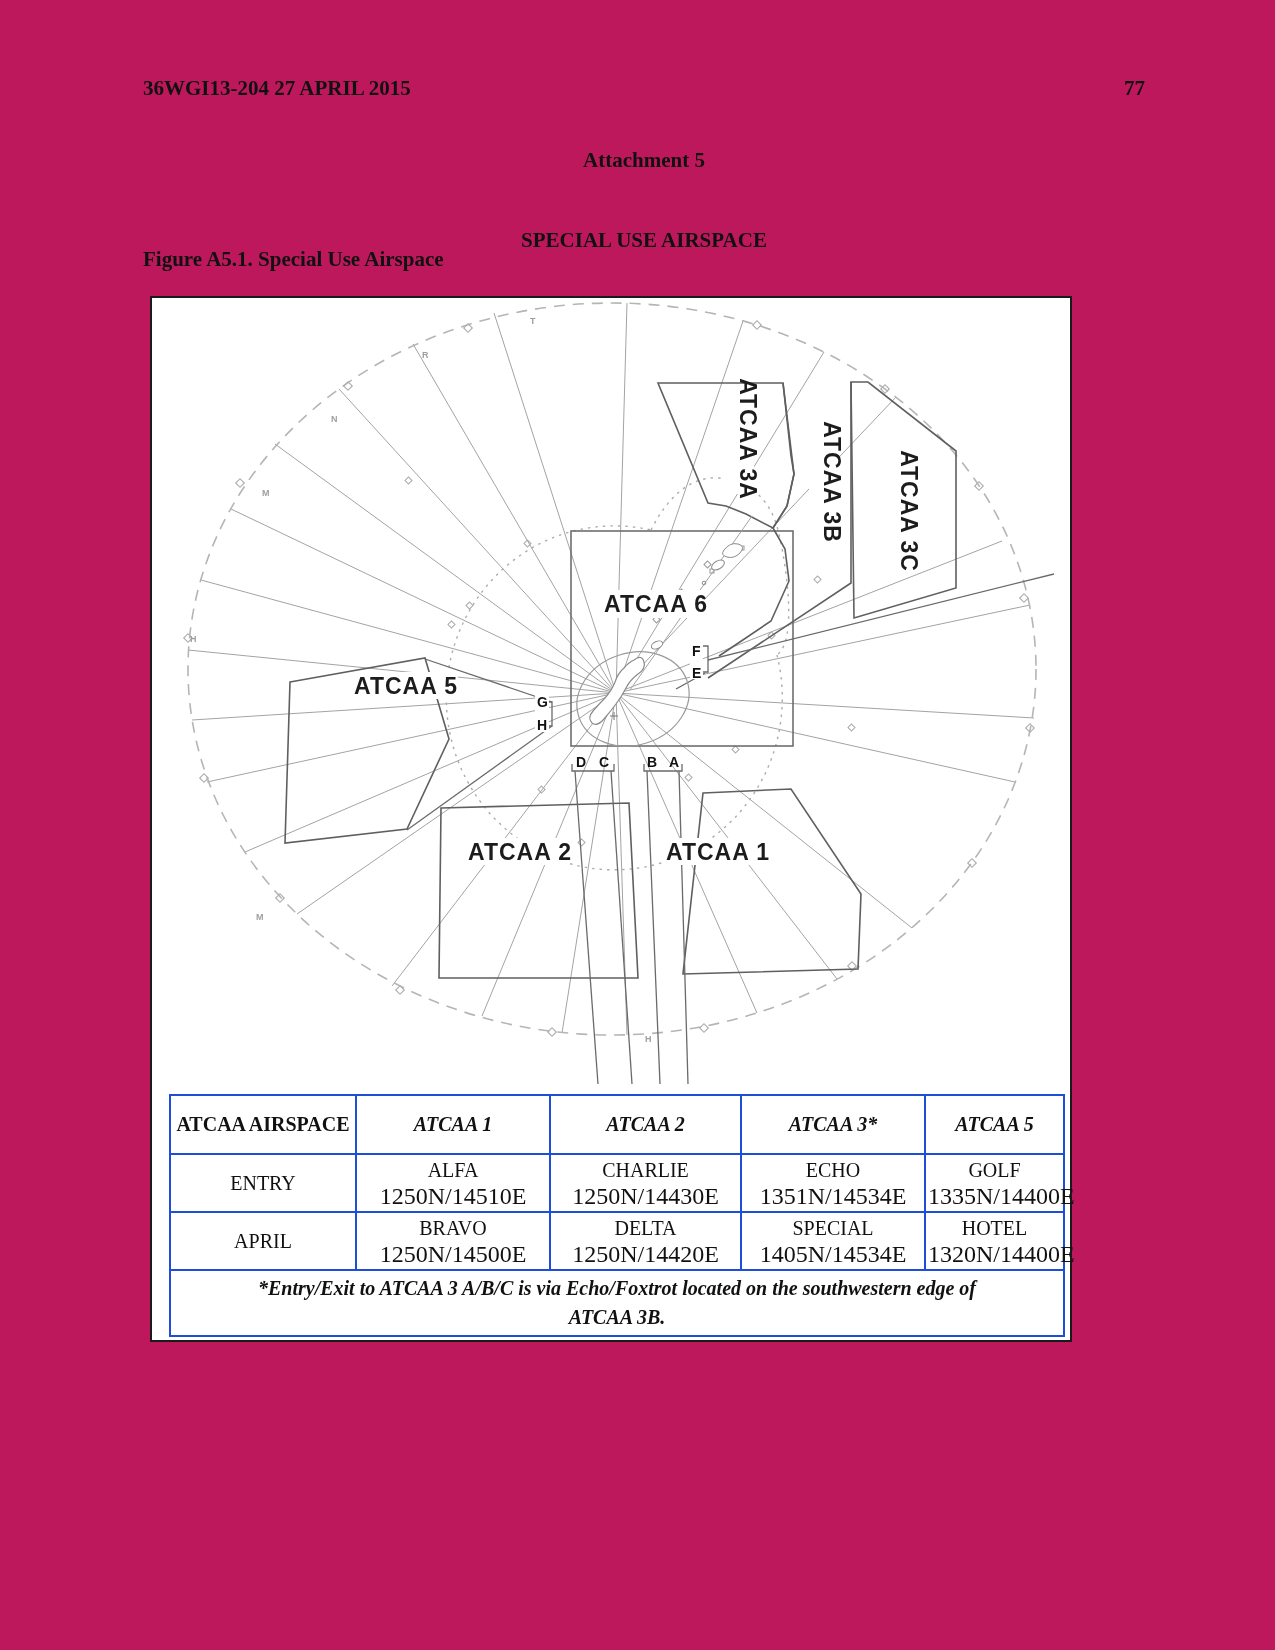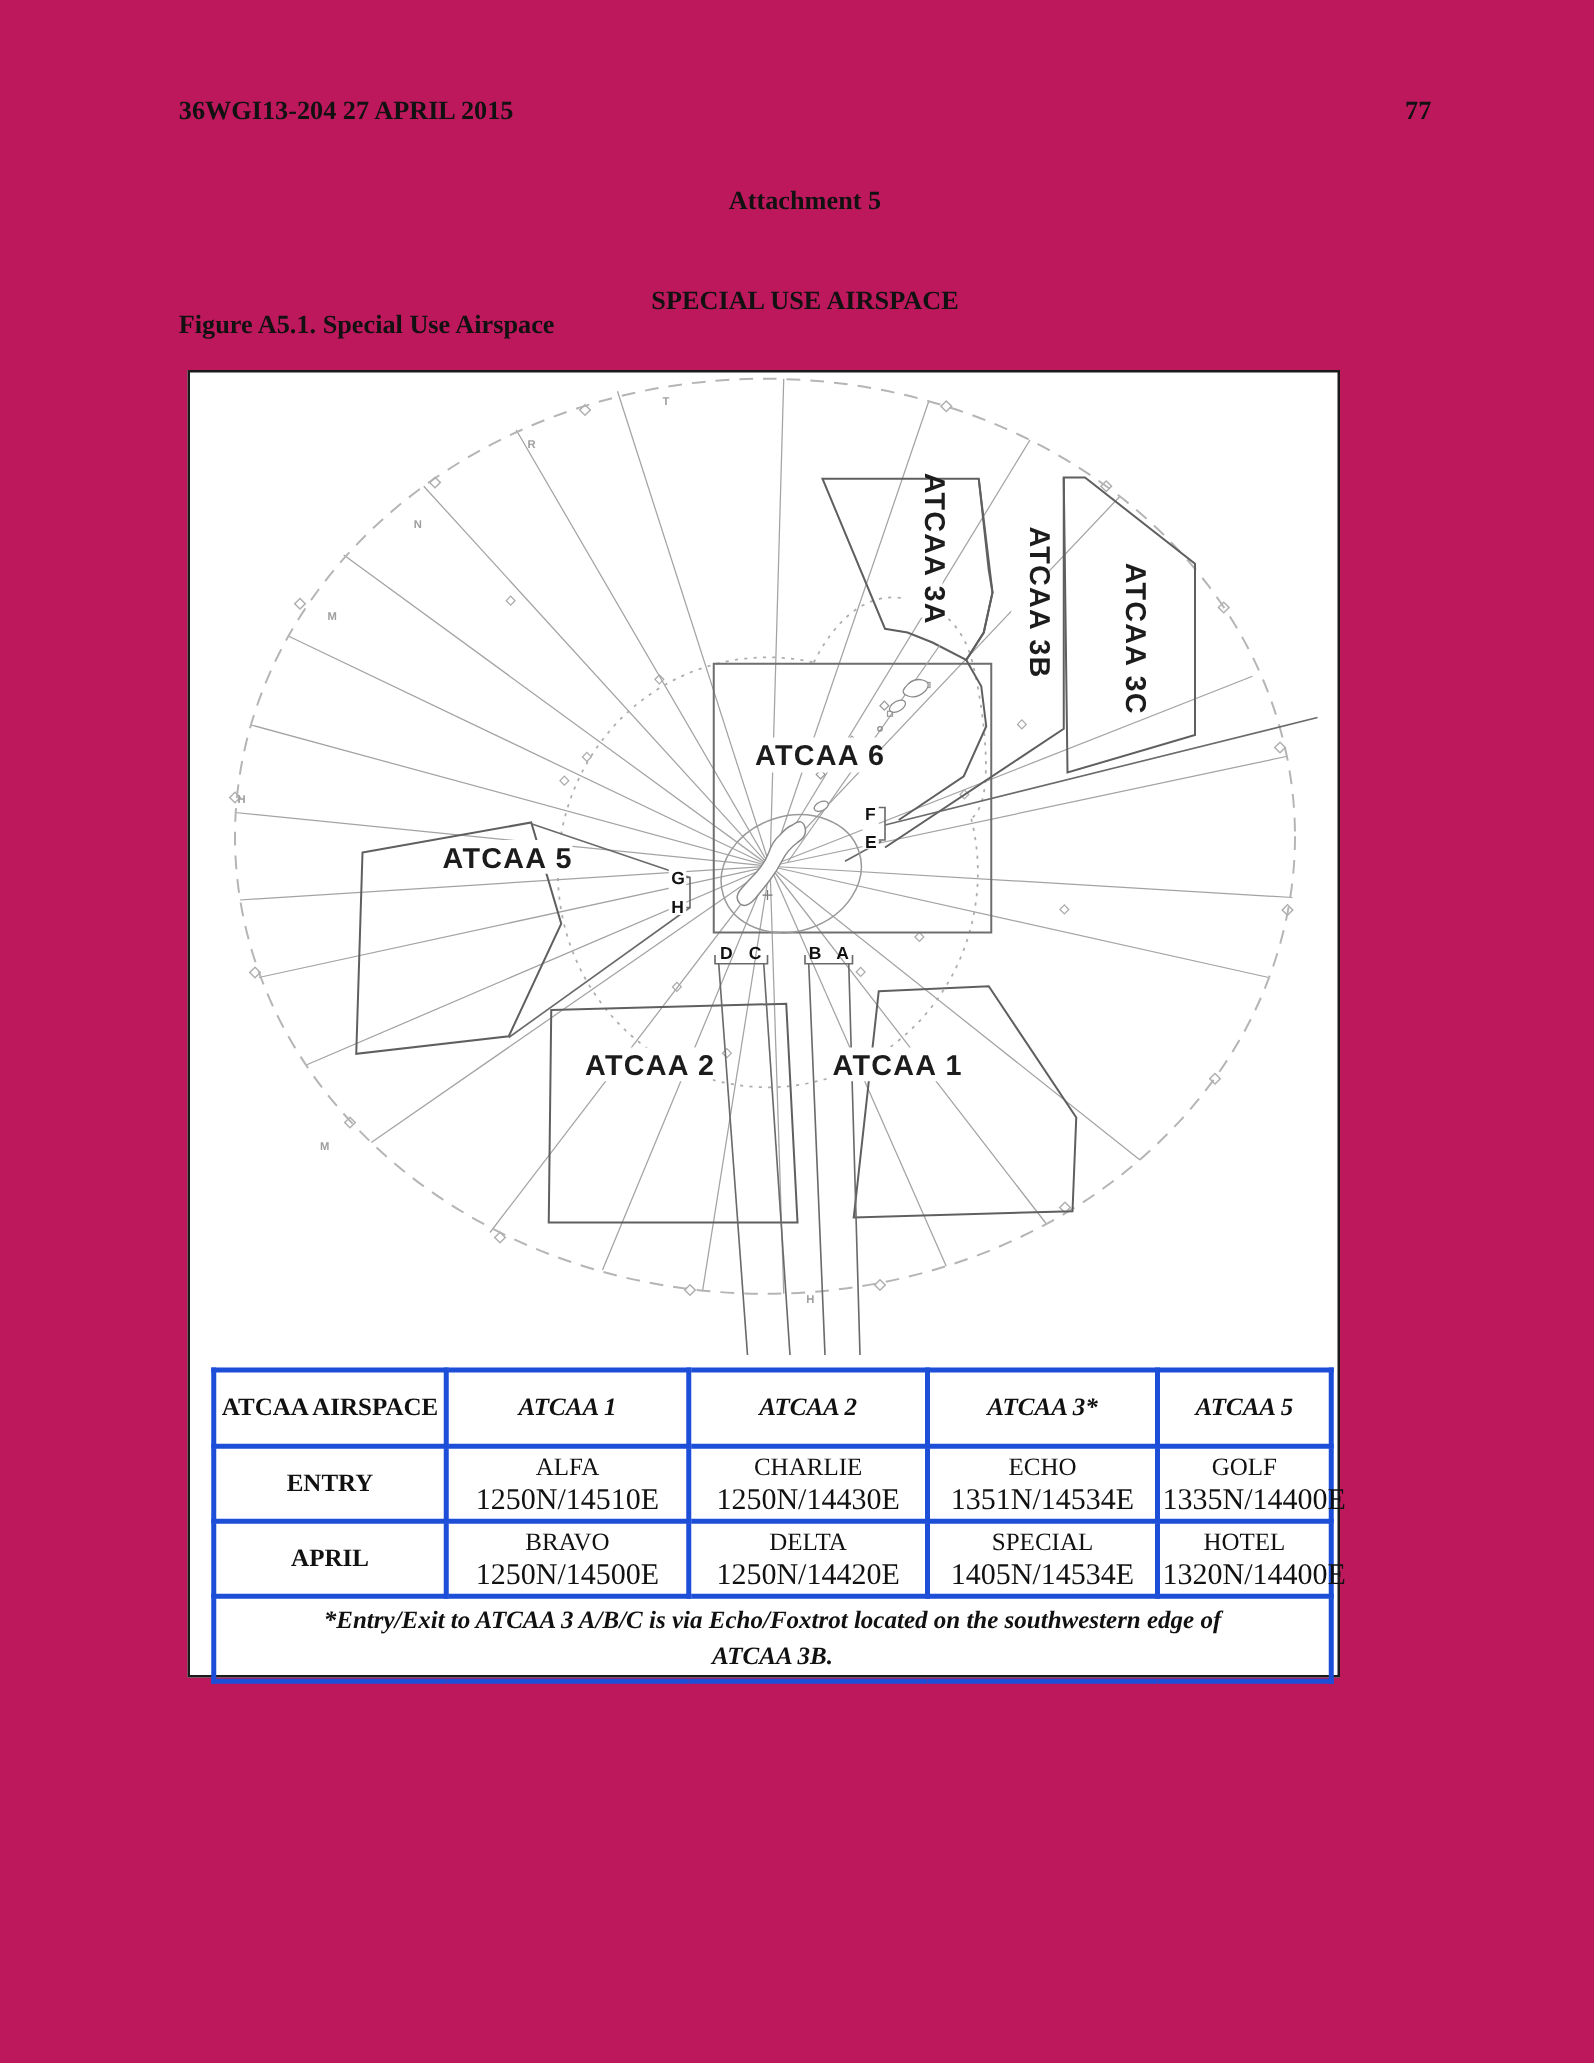--- a/index.html
+++ b/index.html
@@ -16,25 +16,25 @@
             font-size:21px;font-weight:bold;margin-top:32px;}
   .figure-caption{position:absolute;top:247px;left:143px;font-size:21px;font-weight:bold;}
 
   .figure-box{position:absolute;left:150px;top:296px;width:922px;height:1046px;
               border:2px solid #1a1a1a;box-sizing:border-box;background:#fff;}
   .diagram-svg{position:absolute;left:0;top:0;}
 
   table.gates{position:absolute;left:17px;top:796px;width:896px;
               border-collapse:collapse;table-layout:fixed;
               font-family:"Liberation Serif", serif;}
-  table.gates th, table.gates td{border:4px solid #1d4ed8;text-align:center;
+  table.gates th, table.gates td{border:2px solid #1d4ed8;text-align:center;
               vertical-align:middle;padding:2px 2px;}
   .hdr-cell{font-size:20px;font-weight:bold;line-height:25px;height:53px;}
   .hdr-italic{font-size:20px;font-weight:bold;font-style:italic;height:53px;}
-  .row-label{font-size:20px;font-weight:bold;height:52px;}
+  .row-label{font-size:20px;font-weight:normal;height:52px;}
   .cell-fix{font-size:20px;line-height:26px;}
   .cell-coord{font-size:24px;line-height:26px;}
   .footnote-cell{text-align:left;font-size:20px;font-weight:bold;
                  font-style:italic;line-height:29px;padding:3px 8px !important;height:51px;}
 
   text{font-family:"Liberation Sans", sans-serif;}
   .area-label{font-size:23px;font-weight:bold;fill:#1c1c1c;letter-spacing:1px;}
   .gate-letter{font-size:14px;font-weight:bold;fill:#111;}
   .ring-letter{font-size:9px;font-weight:bold;fill:#9f9f9f;}
 </style>

